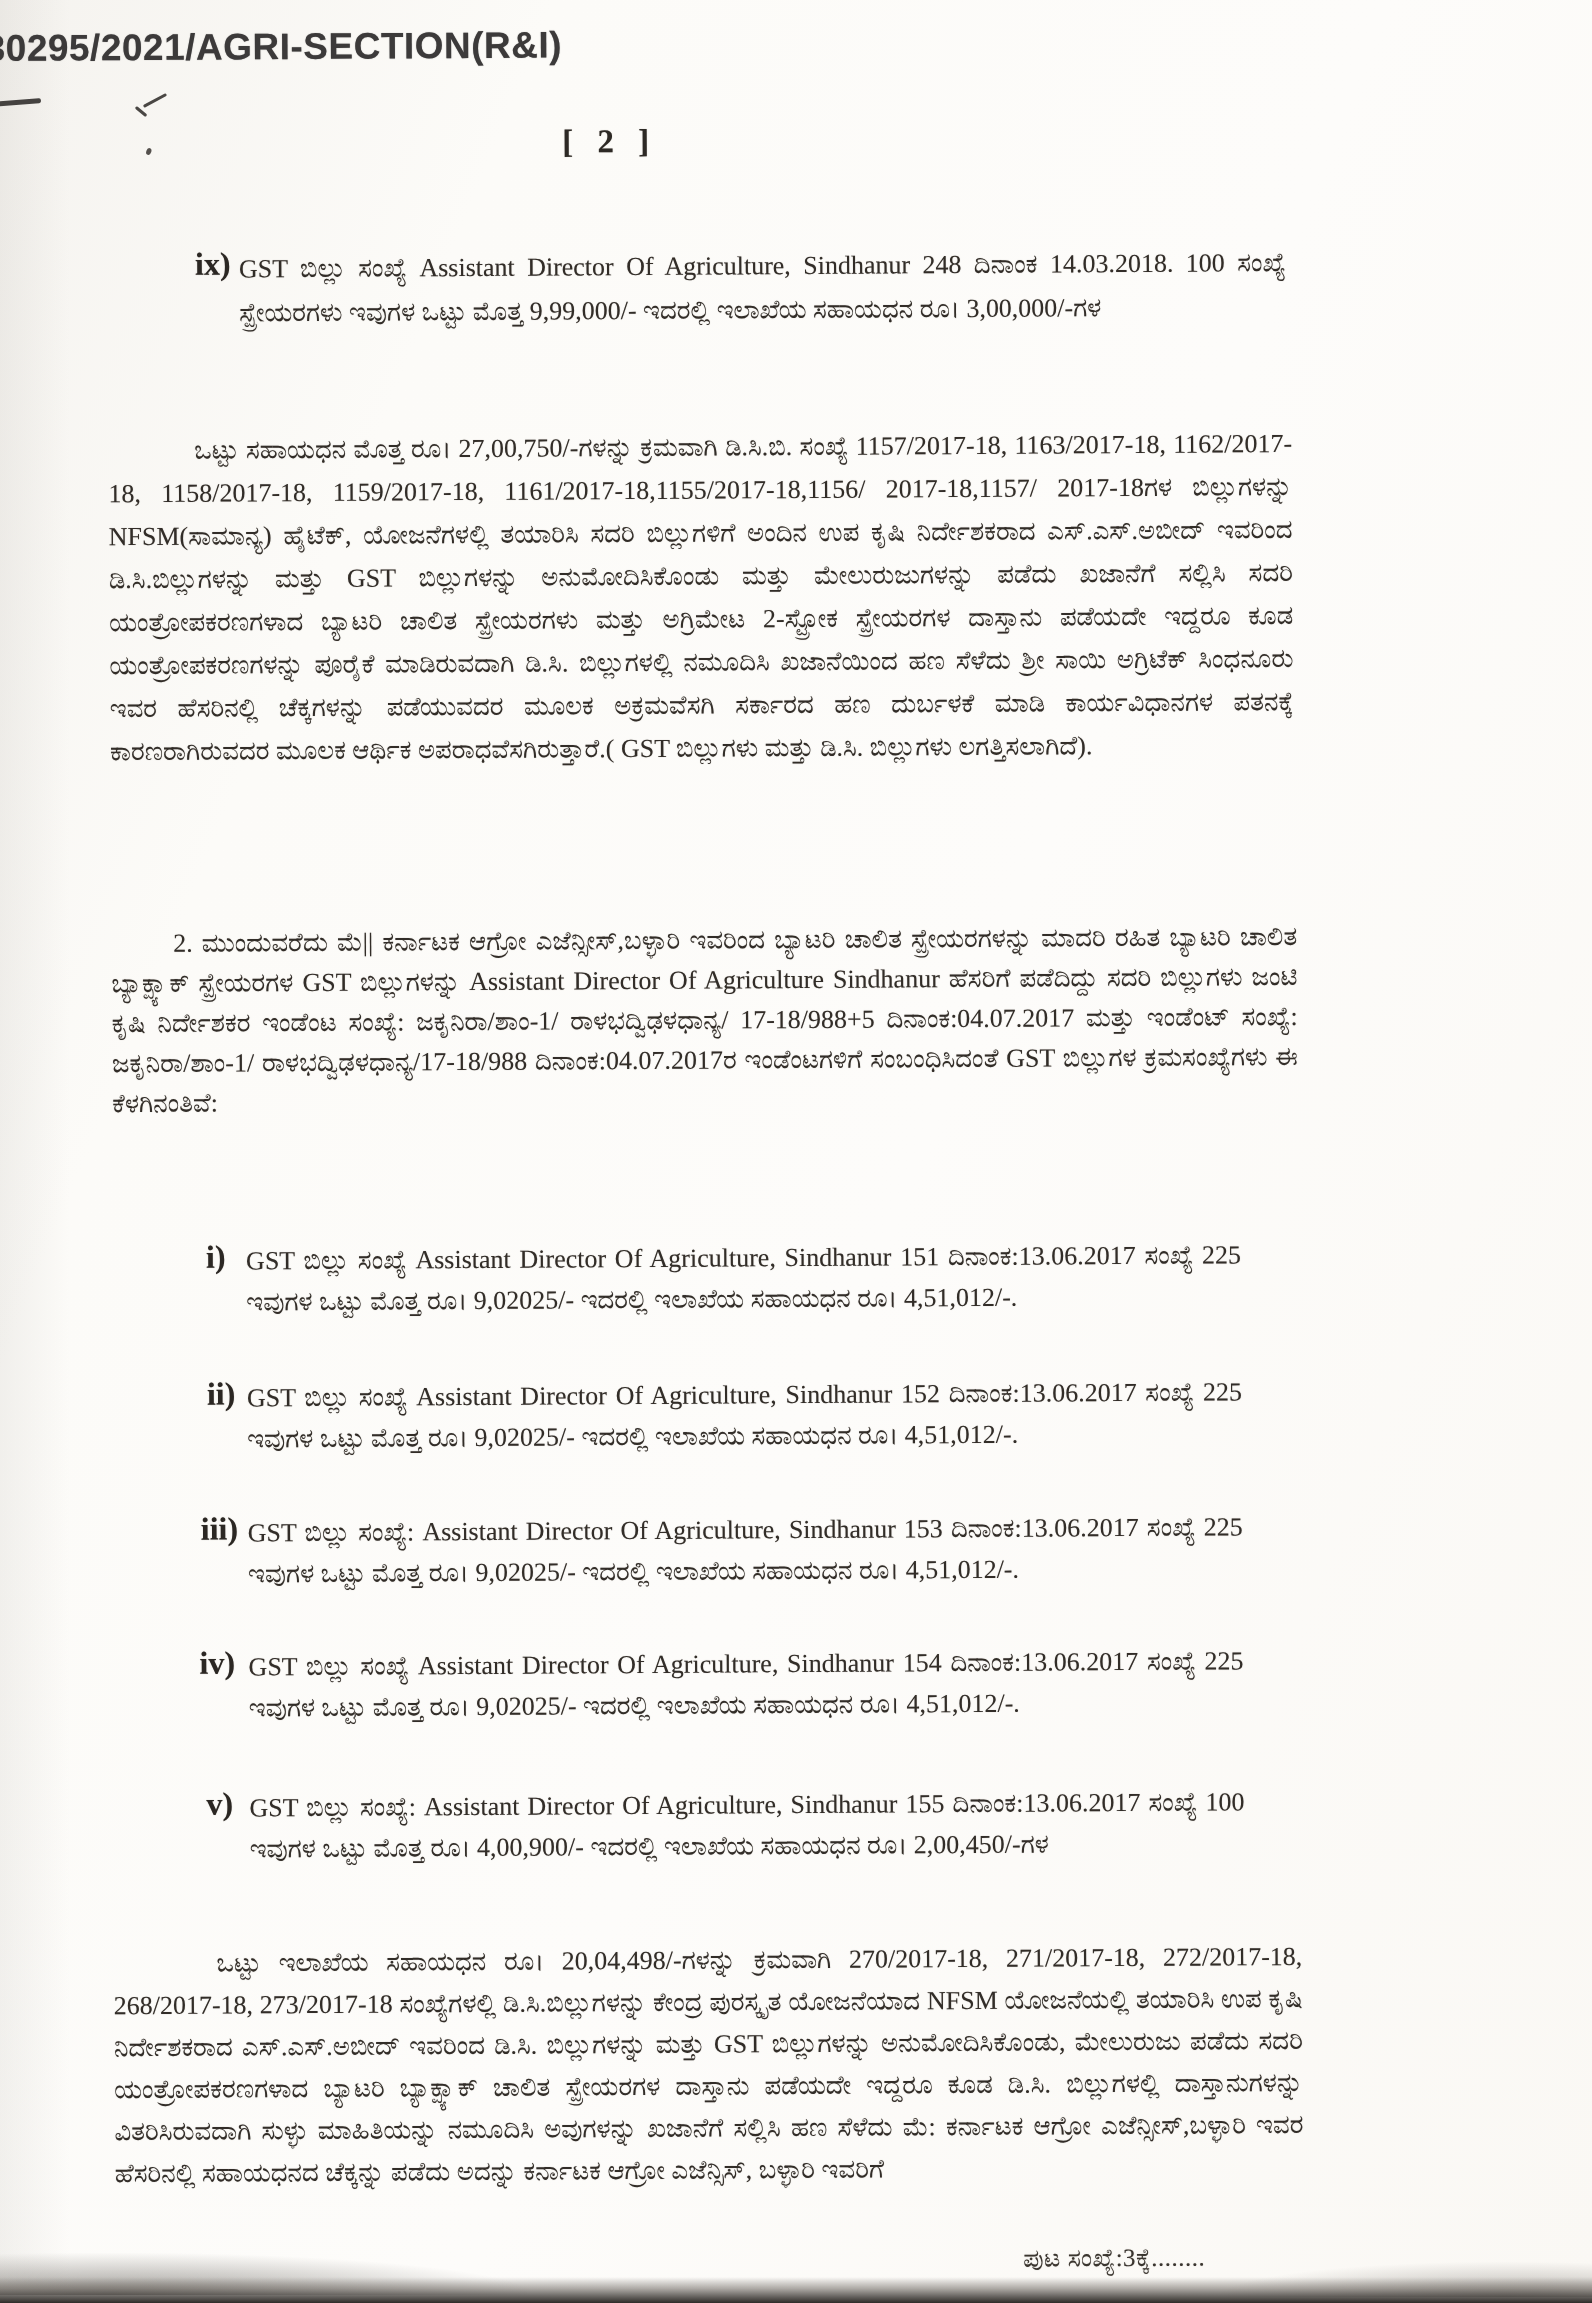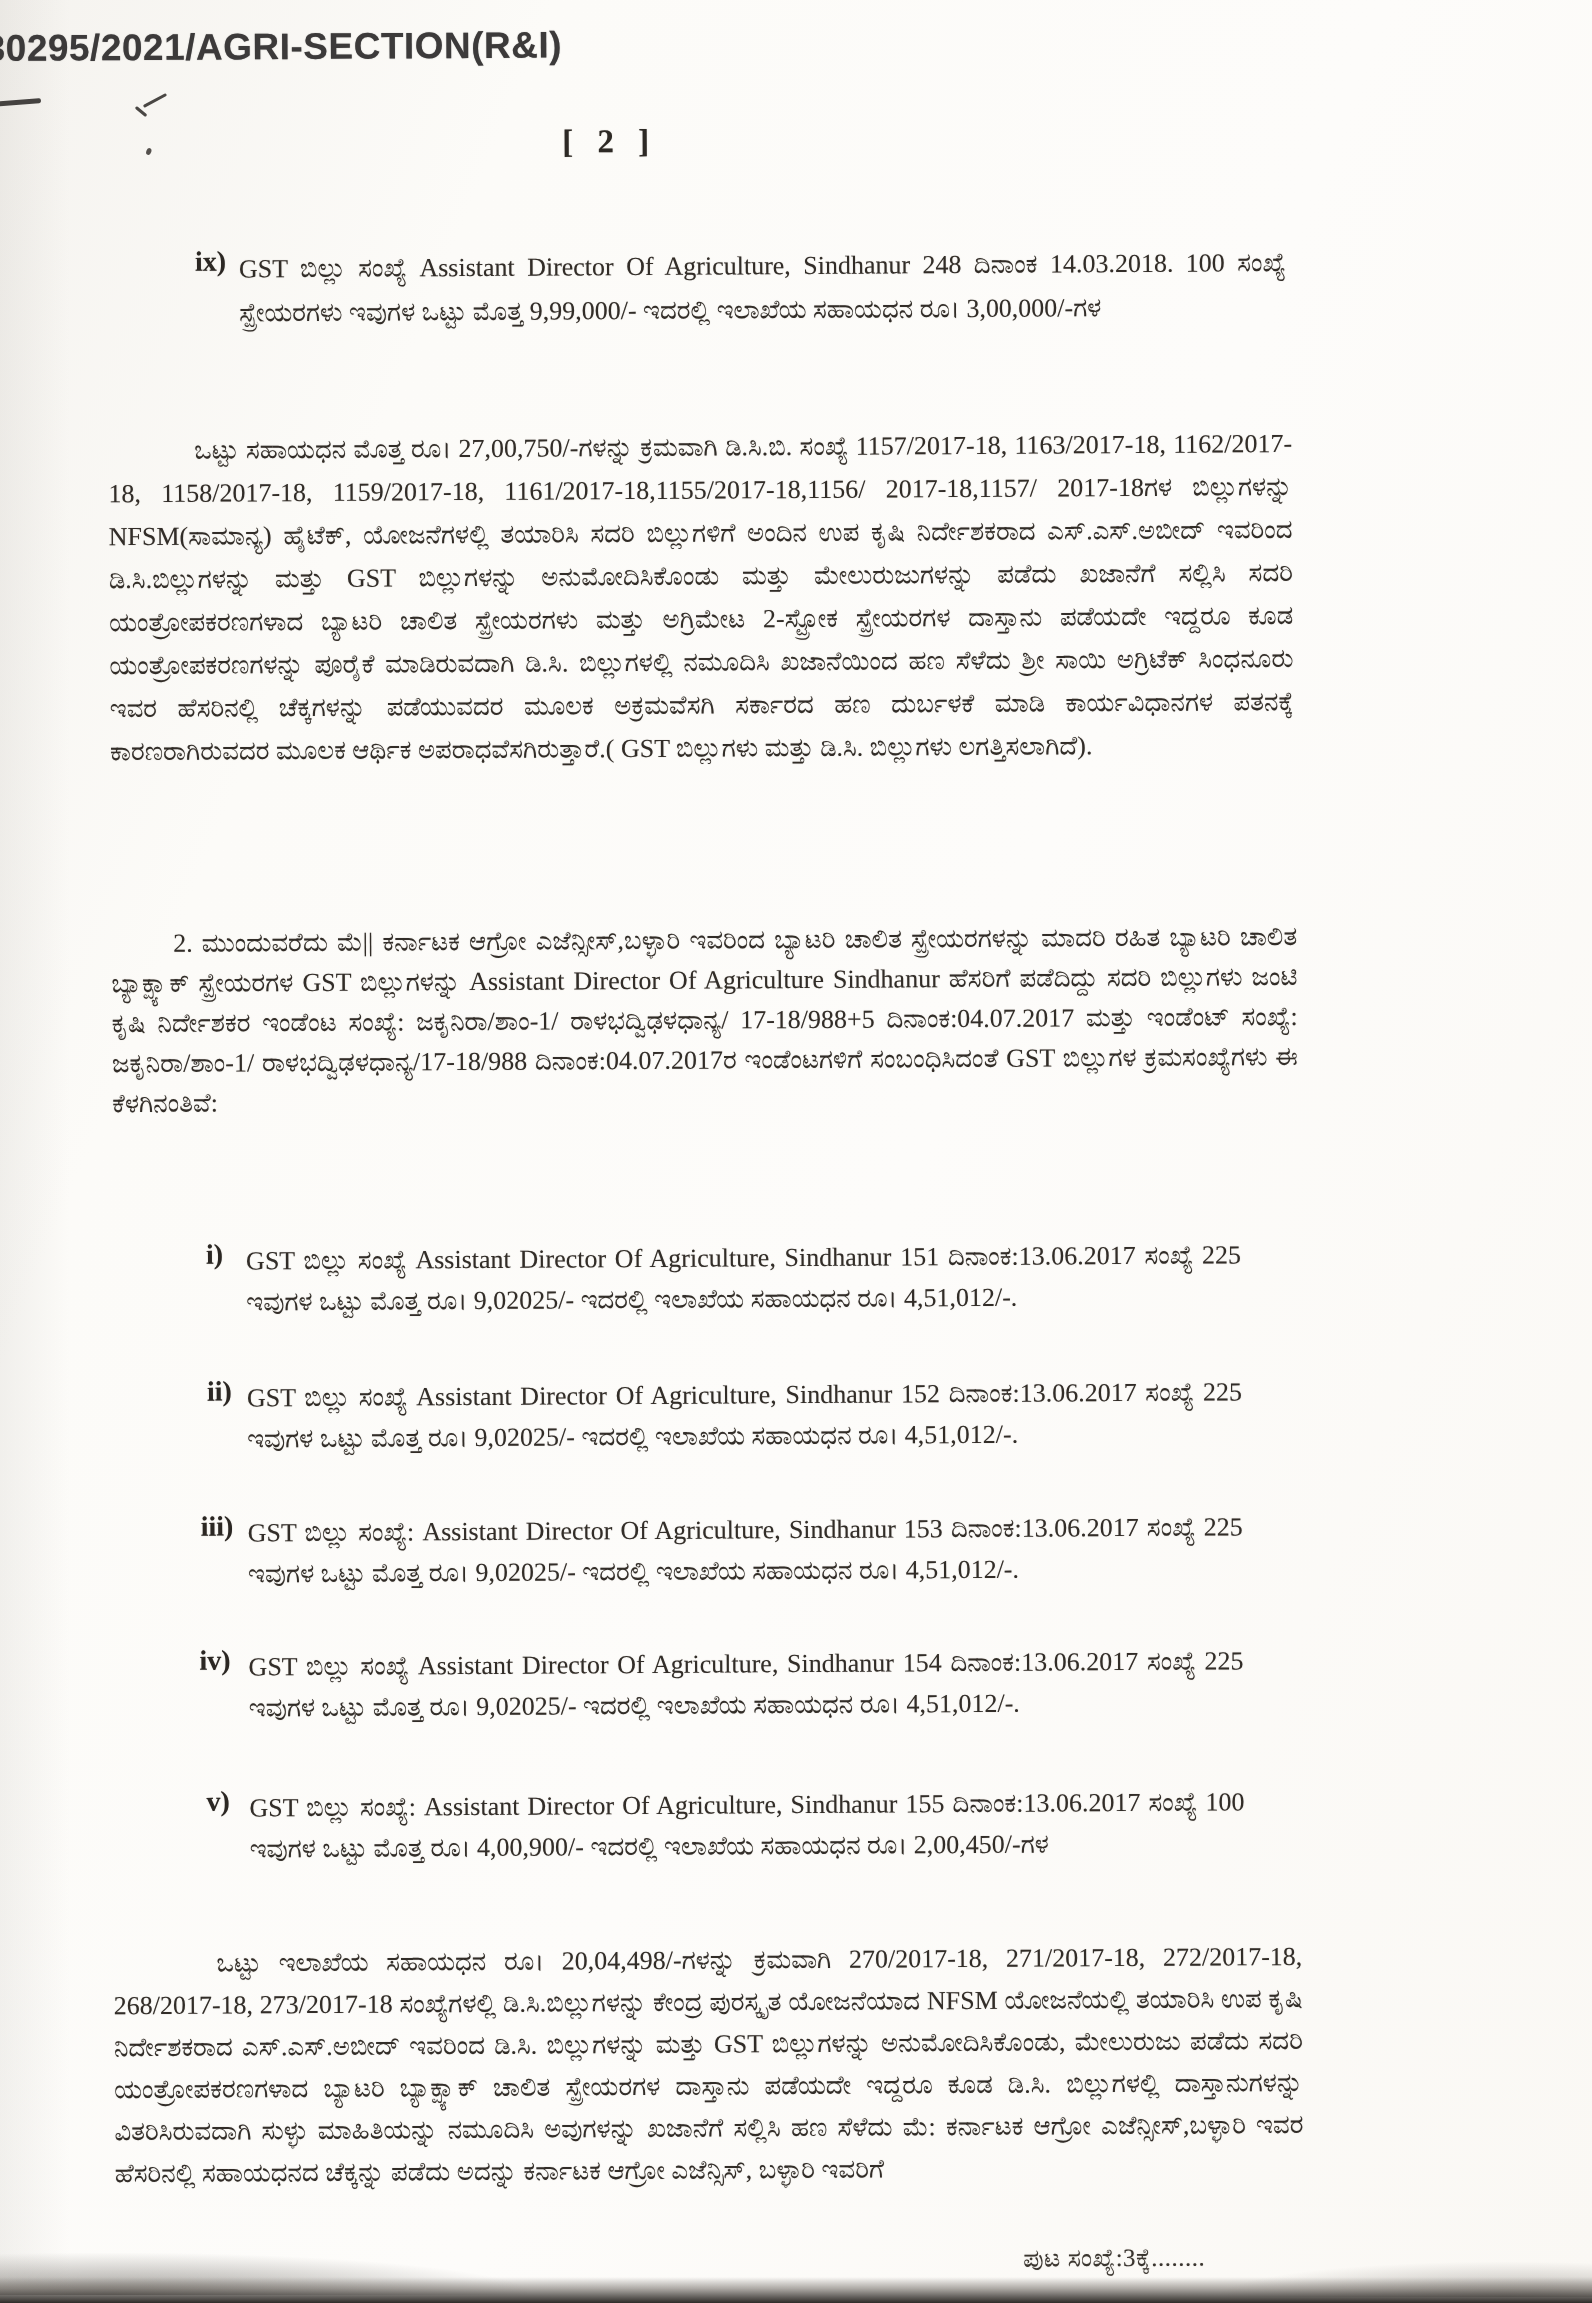--- a/index.html
+++ b/index.html
@@ -51,21 +51,21 @@
     transform:rotate(20deg);
   }
   .page-number{
     top:123px;left:567px;
     font-size:33px;letter-spacing:8px;color:#2b2understand724;
     color:#2d2925;font-weight:600;
   }
   .hang-item{position:absolute;}
   .hang-item .roman{
     position:absolute;top:0;left:0;
-    font-weight:700;font-size:28px;color:#2b2723;
+    font-weight:700;font-size:32px;color:#2b2723;
     text-shadow:0 0 1px rgba(60,52,44,0.4);
   }
   .hang-item .body{
     position:absolute;top:2px;
     font-size:26px;line-height:44px;text-align:justify;
     color:#322d28;text-shadow:0 0 1px rgba(60,52,44,0.35);
   }
   .para{
     font-size:26px;line-height:43px;text-align:justify;
   }

